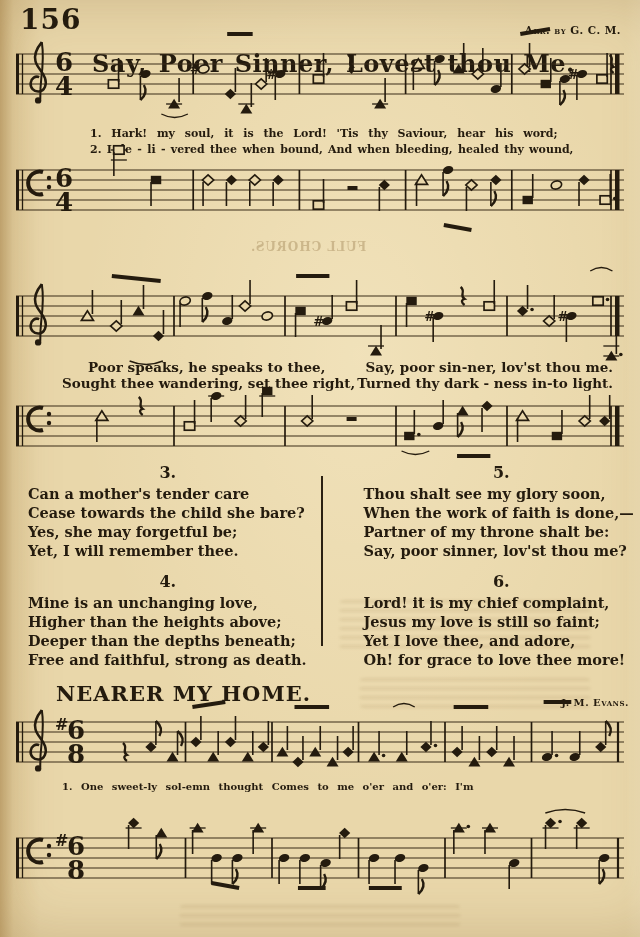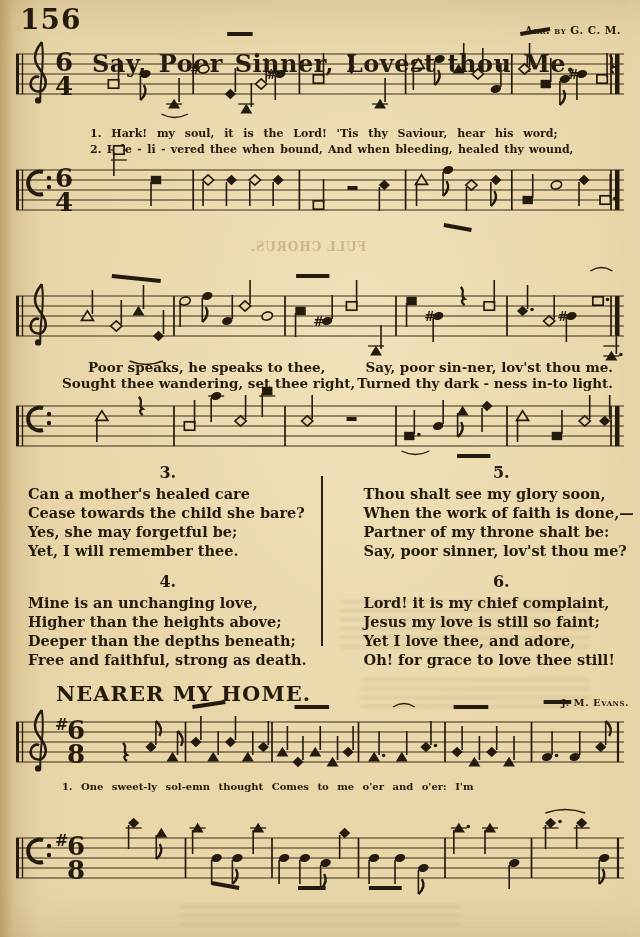--- a/index.html
+++ b/index.html
@@ -337,21 +337,21 @@
       <polygon points="590.68,29.8 596.28,35 590.68,40.2 585.0799999999999,35" fill="#241b0e" stroke="none"></polygon>
       <line x1="595.68" y1="33" x2="595.68" y2="9" stroke="#241b0e" stroke-width="1.6"></line>
       <line x1="443.04999999999995" y1="70" x2="476.35" y2="70" stroke="#241b0e" stroke-width="4"></line>
       <path d="M387.54999999999995 65 Q401.42499999999995 72 415.29999999999995 65" stroke="#241b0e" stroke-width="1.4" fill="none"></path>
     </svg>
 
   <div class="abs verses">
     <div class="vcol c1">
       <div class="vblock">
         <div class="vnum">3.</div>
-        <div class="vline">Can a mother's healed care</div>
+        <div class="vline">Can a mother's tender care</div>
         <div class="vline">Cease towards the child she bare?</div>
         <div class="vline">Yes, she may forgetful be;</div>
         <div class="vline">Yet, I will remember thee.</div>
       </div>
       <div class="vblock">
         <div class="vnum">4.</div>
         <div class="vline">Mine is an unchanging love,</div>
         <div class="vline">Higher than the heights above;</div>
         <div class="vline">Deeper than the depths beneath;</div>
         <div class="vline">Free and faithful, strong as death.</div>
@@ -363,21 +363,21 @@
         <div class="vline">Thou shalt see my glory soon,</div>
         <div class="vline">When the work of faith is done,—</div>
         <div class="vline">Partner of my throne shalt be:</div>
         <div class="vline">Say, poor sinner, lov'st thou me?</div>
       </div>
       <div class="vblock">
         <div class="vnum">6.</div>
         <div class="vline">Lord! it is my chief complaint,</div>
         <div class="vline">Jesus my love is still so faint;</div>
         <div class="vline">Yet I love thee, and adore,</div>
-        <div class="vline">Oh! for grace to love thee still!</div>
+        <div class="vline">Oh! for grace to love thee more!</div>
       </div>
     </div>
   </div>
   <div class="abs vdivider"></div>
 
   <div class="abs song2-title">NEARER MY HOME.</div>
   <div class="abs composer">J. M. Evans.</div>
 
   <svg class="staff" width="612" height="84" style="top:700px;left:14px">
       <line x1="2" y1="22" x2="610" y2="22" stroke="#3b2d18" stroke-width="1.15"></line>

